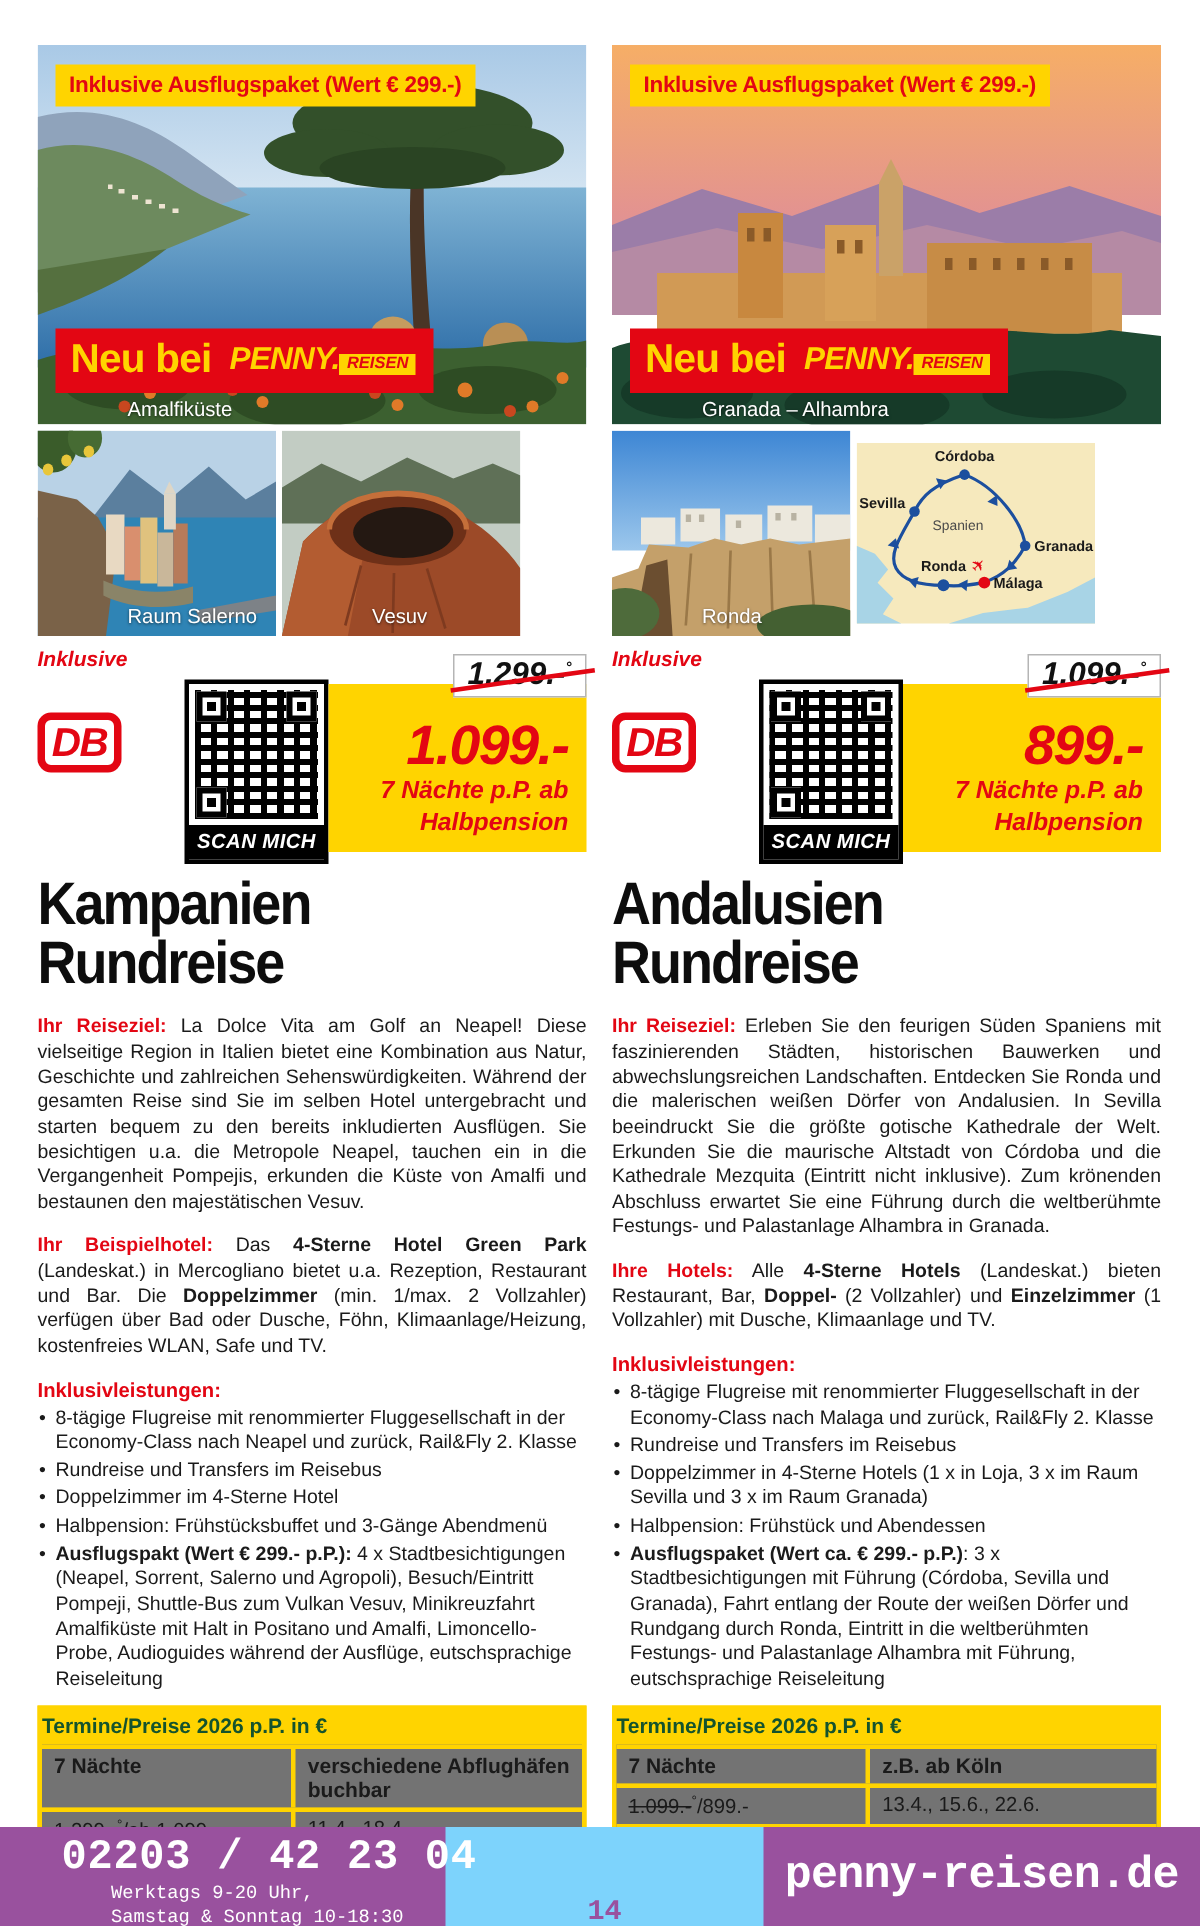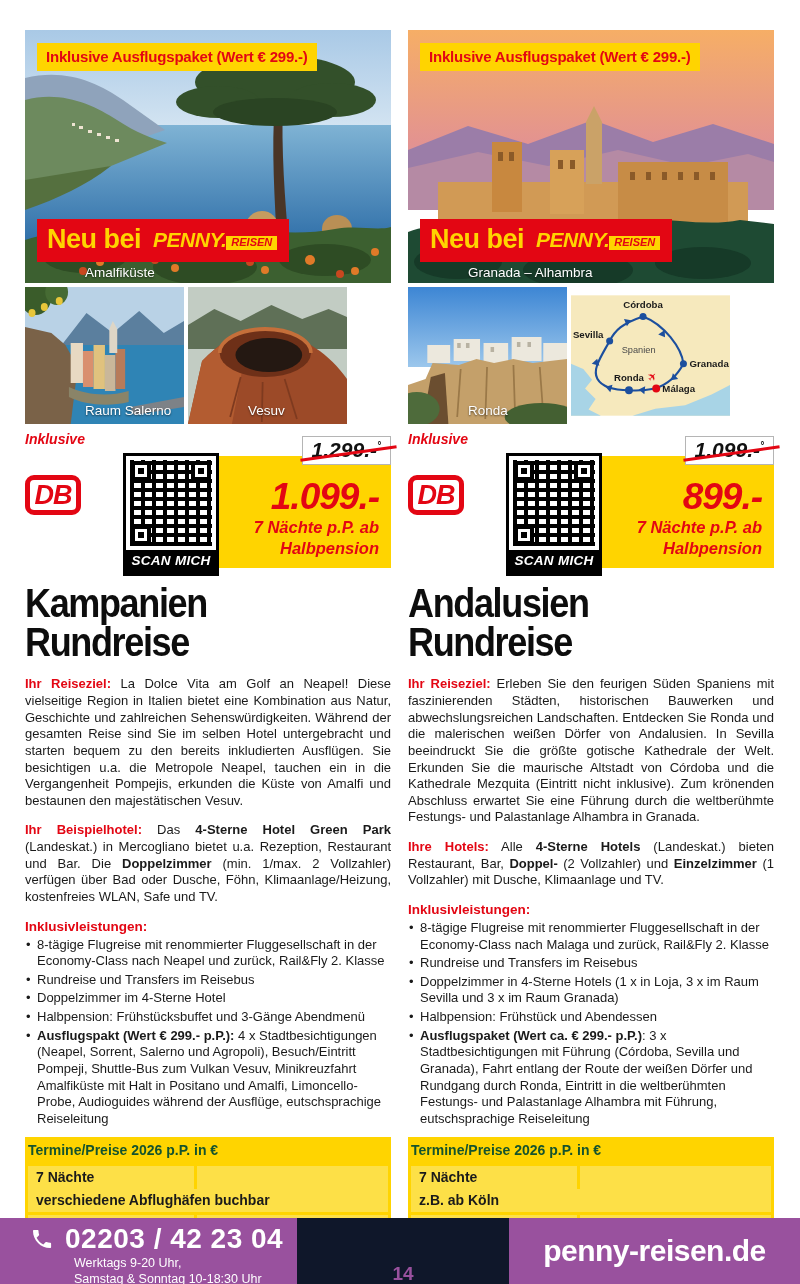--- a/index.html
+++ b/index.html
@@ -64,33 +64,33 @@
   .red { color:#e30613; }
   .incl-head { color:#e30613; font-weight:800; font-size:13.5px; margin-bottom:3px; }
   .bullets { list-style:none; margin-bottom:10px; }
   .bullets li { position:relative; padding-left:12px; font-size:13px; line-height:1.28; margin-bottom:2px; }
   .bullets li::before { content:"•"; position:absolute; left:1px; }
 
   
   .ptable { border:3px solid #ffd400; background:#ffd400; }
   .ptable-head { background:#ffd400; color:#14532d; font-weight:800; font-size:14px;
                  text-align:left; padding:2px 0 5px; }
-  .ptable-cols, .trow { display:flex; background:#fde047;flex-direction:column; }
+  .ptable-cols, .trow { display:flex; background:#737373; }
   .trow, .ptable-cols { border-top:3px solid #ffd400; }
   .tcell { padding:3px 8px 4px; font-size:13.5px; }
   .tcell1 { width:47%; border-right:3px solid #ffd400; }
   .tcell2 { flex:1; }
   .ptable-cols .tcell { font-weight:800; font-size:14px; }
   .strike { text-decoration:line-through; }
   .trow sup { font-size:9px; }
   .ptable-code { background:#ffd400; color:#e30613; font-weight:800; font-size:15px;
                  text-align:center; padding:3px 0 5px; }
 
   
-  footer { position:absolute; left:0; bottom:0; width:800px; height:66px; display:flex; background:#0f172a; }
+  footer { position:absolute; left:0; bottom:0; width:800px; height:66px; display:flex; background:#7dd3fc;font-family:Liberation Mono, monospace; }
   .f-left { width:297px; background:#99519e; color:#fff; padding:5px 0 0 30px; }
   .f-phone-row { display:flex; align-items:center; gap:11px; }
   .f-phone { font-size:28px; font-weight:800; letter-spacing:0.5px; white-space:nowrap; }
   .f-hours { font-size:12.5px; line-height:1.25; margin-left:44px; margin-top:1px; }
   .f-center { flex:1; text-align:center; color:#99519e; padding-top:5px;margin-top:40px; }
   .f-num { font-size:19px; font-weight:800; }
   .f-label { font-size:25px; font-weight:800; letter-spacing:-0.5px; }
   .f-right { width:291px; background:#99519e; color:#fff; display:flex; align-items:center;
              justify-content:center; }
   .f-site { font-size:30px; font-weight:800; letter-spacing:-0.5px; }

